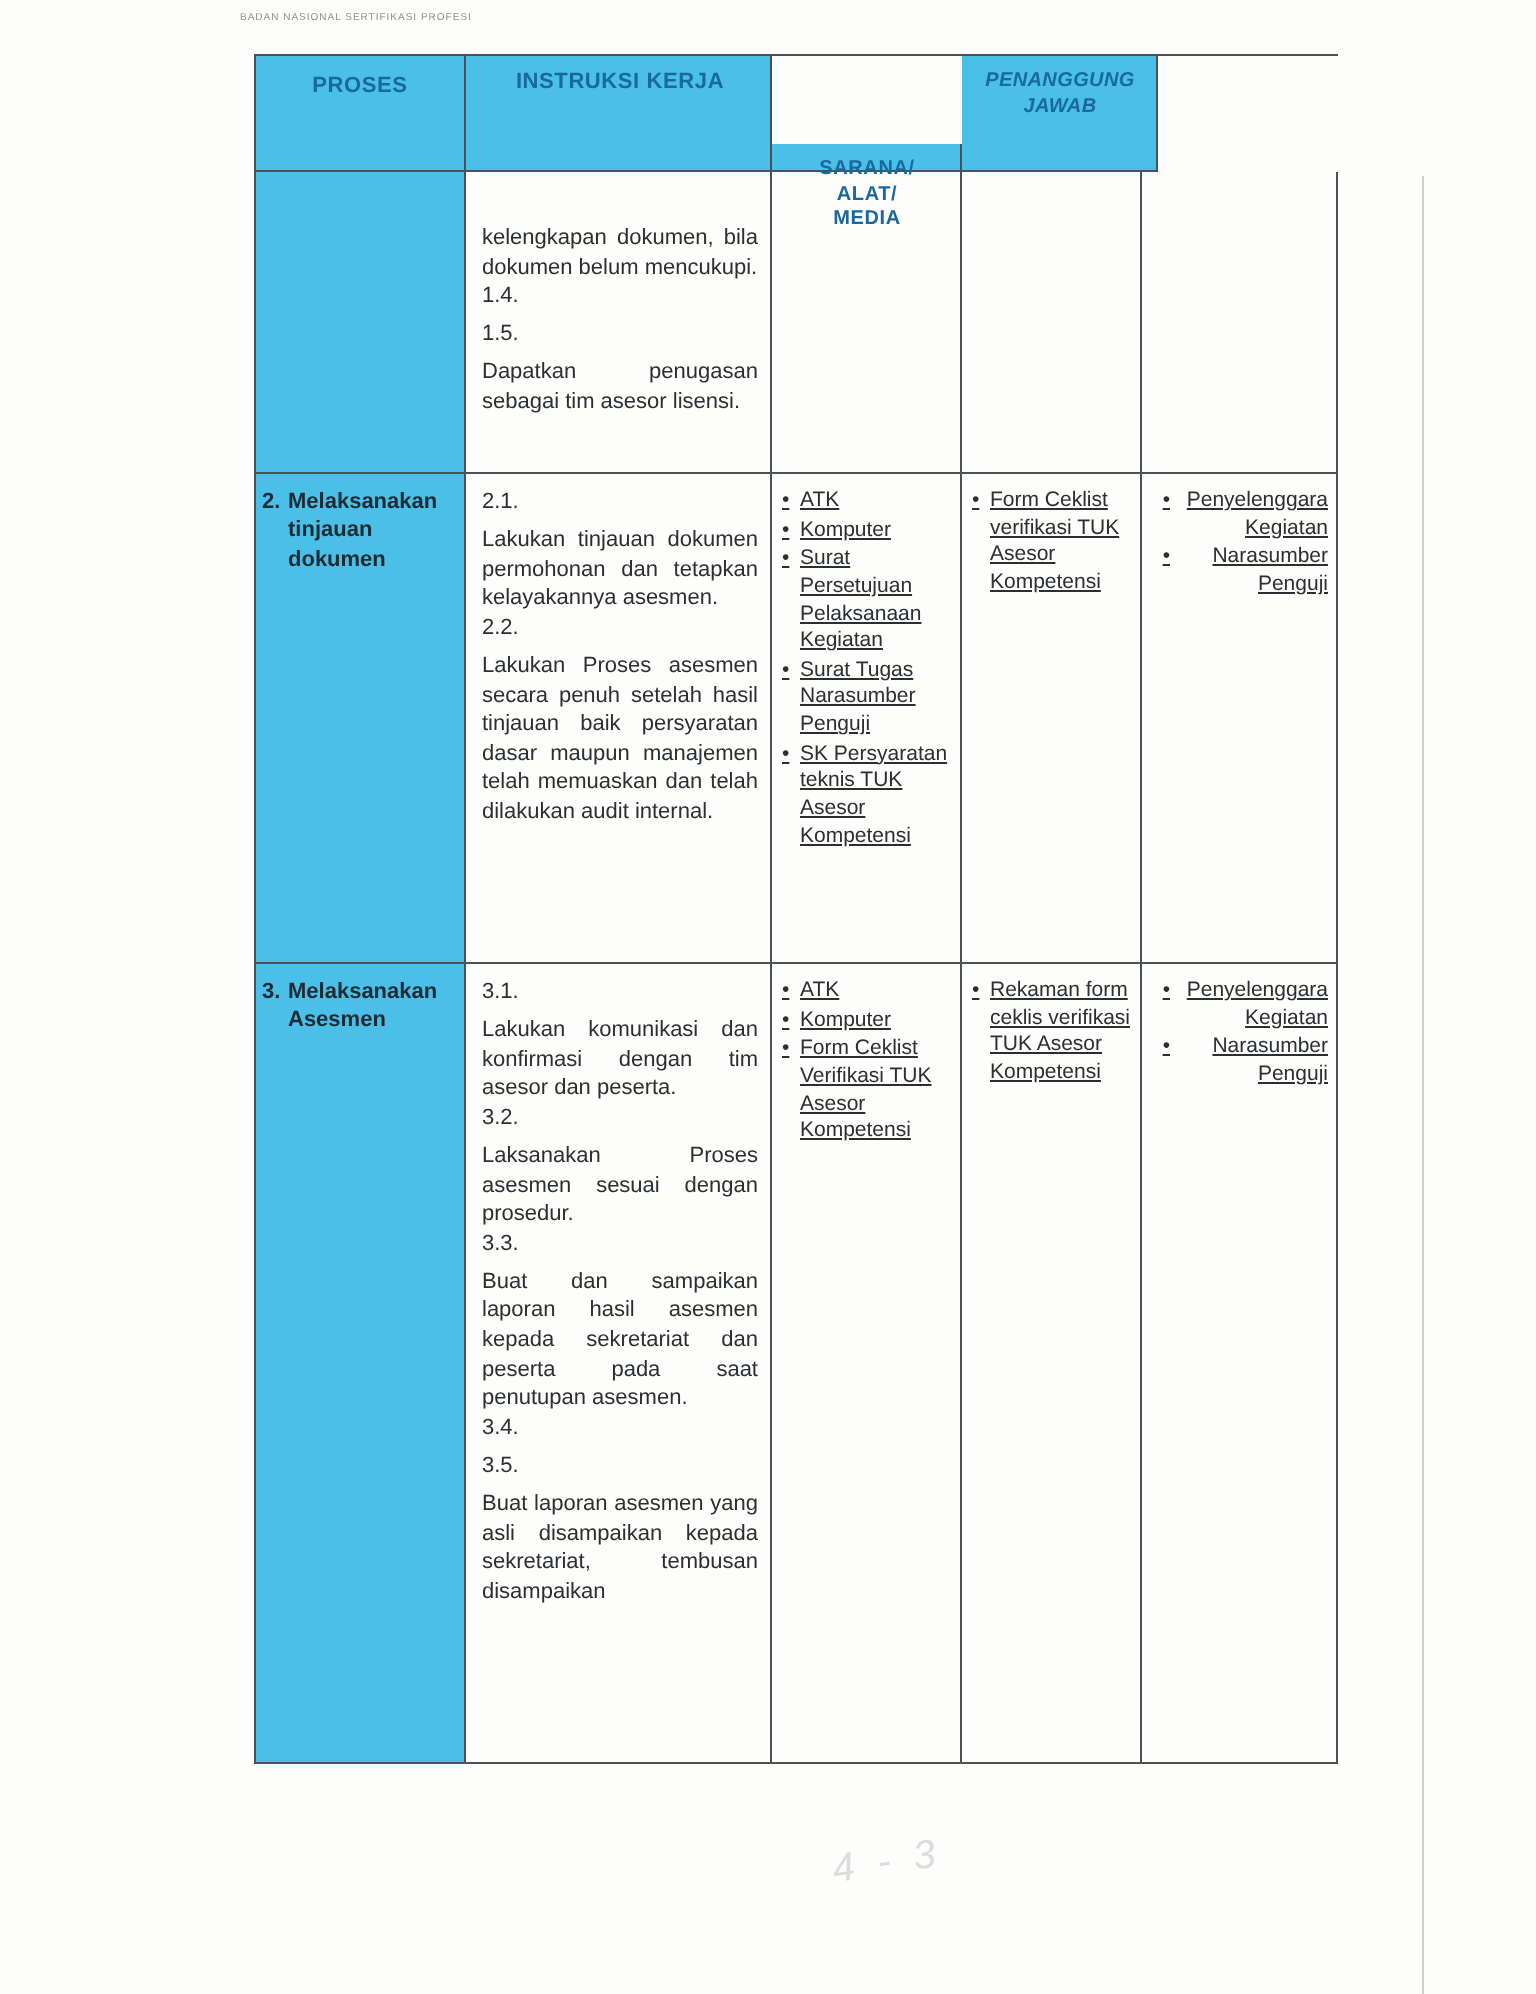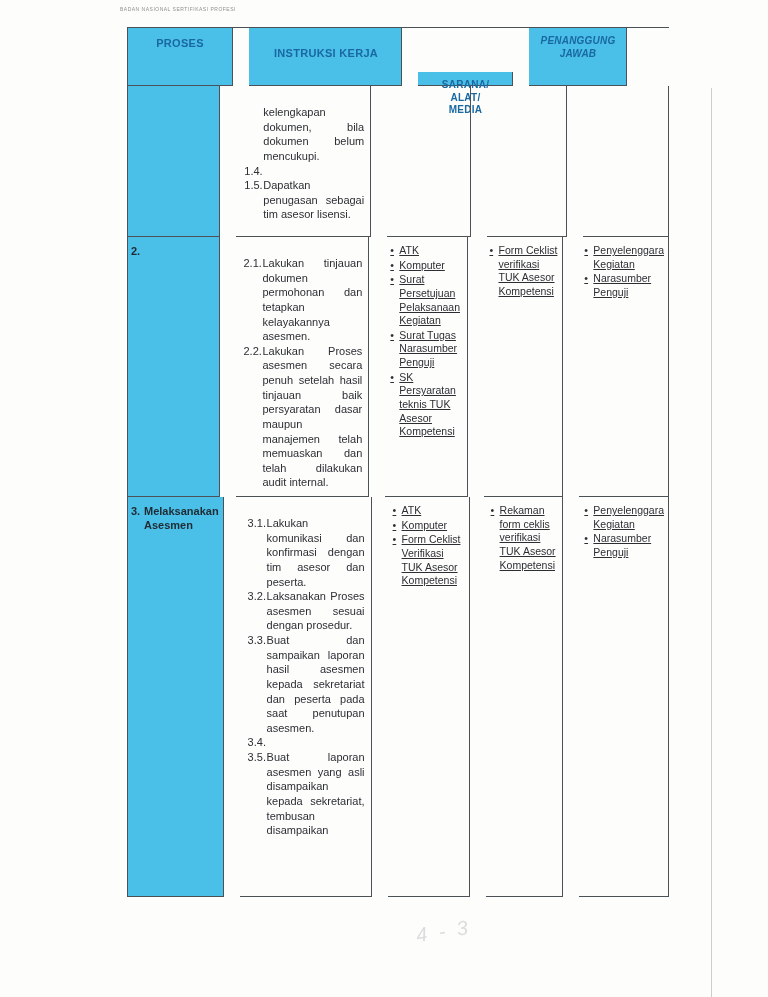--- a/index.html
+++ b/index.html
@@ -23,51 +23,51 @@
     font-size:20px; font-style:italic;
     color:rgba(100,106,118,0.22);
     transform:rotate(-9deg);
     letter-spacing:3px;
   }
   .table {
     position:absolute; left:127px; top:27px; width:542px;
     border-left:1px solid #4c5158; border-top:1px solid #4c5158;
     color:#2b2e33;
   }
-  .row { display:flex;gap:16px; }
+  .row { display:flex; }
   .cell {
     border-right:1px solid #4c5158; border-bottom:1px solid #4c5158;
     padding:6px;
   }
   .c0 { width:105px; } .c1 { width:153px; } .c2 { width:95px; }
-  .c3 { width:90px; }  .c4 { width:98px; }
+  .c3 { width:90px; }  .c4 { width:98px;text-align:right; }
   .header-row { height:58px; }
   .header-row .cell {
     background:var(--table-header-bg, #4ac0e8);
     color:var(--header-text, #1a68a0);
     font-weight:bold; font-size:11px; letter-spacing:0.3px;
     text-align:center; padding-top:9px;
     white-space:pre-line; line-height:1.25;
   }
   .header-row .h-sarana { font-size:10px;margin-top:44px; }
   .header-row .h-penanggung { font-size:10px; letter-spacing:0.2px;font-style:italic; }
   .proses-bg { background:var(--table-header-bg, #4ac0e8); }
   .r1 { min-height:151px; }
   .r2 { min-height:245px; }
   .r3 { min-height:400px; }
   .proses-cell {
     display:flex; padding:7px 4px 6px 3px;
     font-weight:bold; font-size:11px; line-height:1.3; color:#1f2a33;
   }
   .p-num { flex:0 0 13px; }
   .p-name { flex:1; }
-  .num-item { display:flex; font-size:11px; line-height:1.33; }
+  .num-item { display:flex; font-size:11px; line-height:1.33;flex-direction:column; }
   .num-item .n { flex:0 0 19px; }
   .num-item .t { flex:1; text-align:justify; }
-  .cell.c1 { padding:19px 6px 6px 8px; }
+  .cell.c1 { padding:7px 6px 6px 8px; }
   .bullet-item { display:flex; font-size:10.5px; line-height:1.3; margin-bottom:1px;text-decoration:underline; }
   .bullet-item::before { content:"\2022"; flex:0 0 9px; }
   .bullet-item .t { flex:1; }
   .cell.c2, .cell.c3, .cell.c4 { padding:7px 4px 6px 5px; }
 </style>
 </head>
 <body>
 
 <div class="page">
 
@@ -118,20 +118,21 @@
         <div></div>
       </div>
       <div class="cell c4">
         <div></div>
       </div>
     </div>
 
     <div class="row r2">
       <div class="cell c0 proses-bg proses-cell">
         <span class="p-num">2.</span>
+        <span class="p-name">Melaksanakan tinjauan dokumen</span>
       </div>
       <div class="cell c1">
         <div>
   <div class="num-item">
     <span class="n">2.1.</span>
     <span class="t">Lakukan tinjauan dokumen permohonan dan tetapkan kelayakannya asesmen.</span>
   </div>
 
   <div class="num-item">
     <span class="n">2.2.</span>

